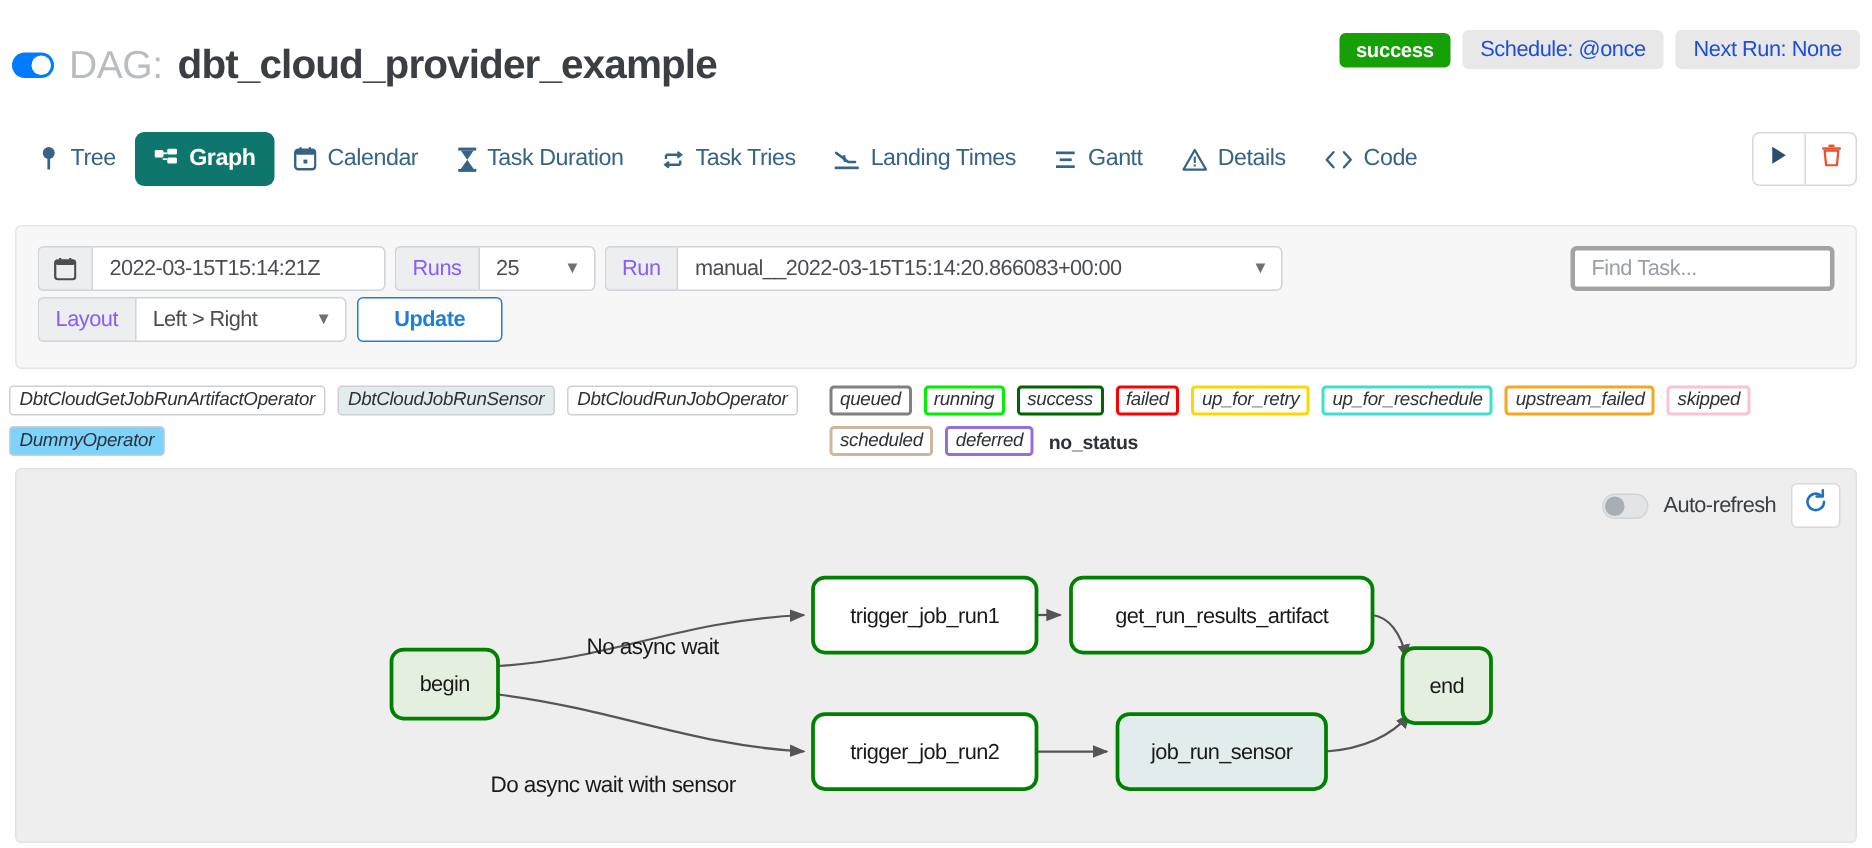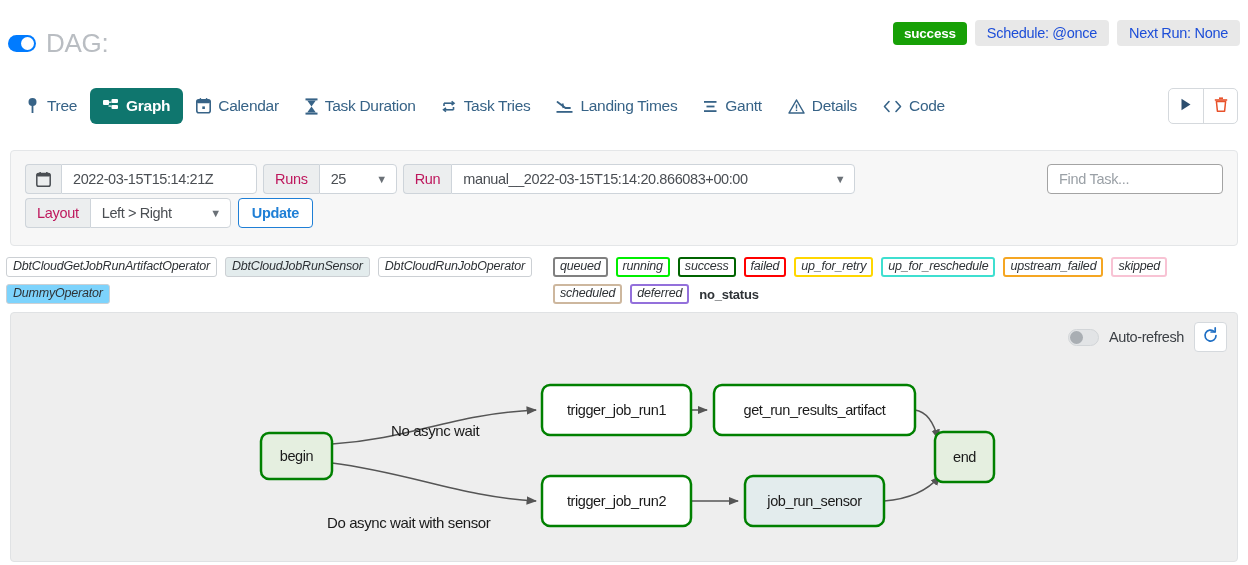--- a/index.html
+++ b/index.html
@@ -76,48 +76,48 @@
   .formpanel {
     position: absolute; left: 10px; top: 150px; width: 1228px; height: 96px;
     background: #f7f7f7; border: 1px solid #e4e6e8; border-radius: 4px;
   }
   .formrow { position: absolute; display: flex; align-items: center; }
   .row1 { left: 14px; top: 13px; }
   .row2 { left: 14px; top: 47px; }
   .ig { display: flex; align-items: stretch; }
   .ig > * { height: 30px; }
   .addon {
-    background: #eceeef; border: 1px solid #ced4da; color: #be185d;
+    background: #eceeef; border: 1px solid #ced4da; color: #8b5cf6;
     font-size: 14.5px; display: flex; align-items: center; padding: 0 11px;
     letter-spacing: -0.3px; white-space: nowrap;
   }
   .addon.left  { border-radius: 4px 0 0 4px; border-right: none; }
   .addon.icon  { padding: 0 10px; }
   .fld {
     background: #fff; border: 1px solid #ced4da; color: #4a4e53;
     font-size: 14.5px; display: flex; align-items: center; padding: 0 11px;
     letter-spacing: -0.4px; white-space: nowrap; font-family: "Liberation Sans", sans-serif;
   }
   .fld.r { border-radius: 0 4px 4px 0; }
   .sel {
     background: #fff; border: 1px solid #ced4da; color: #4a4e53;
     font-size: 14.5px; display: flex; align-items: center; justify-content: space-between;
     gap: 10px; padding: 0 9px 0 11px; letter-spacing: -0.4px; white-space: nowrap;
   }
   .chev { color: #6b7177; font-size: 11px; line-height: 1; }
   .gap { width: 6px; }
   .btn-update {
     height: 30px; background: #fff; border: 1px solid #1f7fd6; color: #1f7fd6;
-    border-radius: 4px; font-size: 14.5px; font-weight: 600; padding: 0 13px;
+    border-radius: 4px; font-size: 14.5px; font-weight: 600; padding: 0 24px;
     display: flex; align-items: center; letter-spacing: -0.3px; cursor: pointer;
     margin-left: 7px;
   }
   .findtask {
     position: absolute; right: 14px; top: 13px; width: 176px; height: 30px;
-    background: #fff; border: 1px solid #a3a3a3; border-radius: 4px;
+    background: #fff; border: 3px solid #a3a3a3; border-radius: 4px;
     display: flex; align-items: center; padding: 0 11px;
     color: #9aa0a6; font-size: 14.5px; letter-spacing: -0.3px; text-align: right;
   }
 
   
   .legend {
     position: absolute; left: 0; top: 257px; width: 1248px;
   }
   .legend-row { display: flex; flex-wrap: wrap; gap: 7px 8px; padding: 0 6px; align-items: center; }
   .chip {
@@ -167,20 +167,21 @@
 </style>
 </head>
 <body>
 
 <div class="page">
 
   <div class="header">
     <div class="dag-title-wrap">
       <div class="pause-toggle"></div>
       <span class="dag-label">DAG:</span>
+      <span class="dag-name">dbt_cloud_provider_example</span>
     </div>
     <div class="header-badges">
       <div class="badge-success">success</div>
       <div class="badge-gray">Schedule: @once</div>
       <div class="badge-gray">Next Run: None</div>
     </div>
   </div>
 
   <div class="tabs">
 

